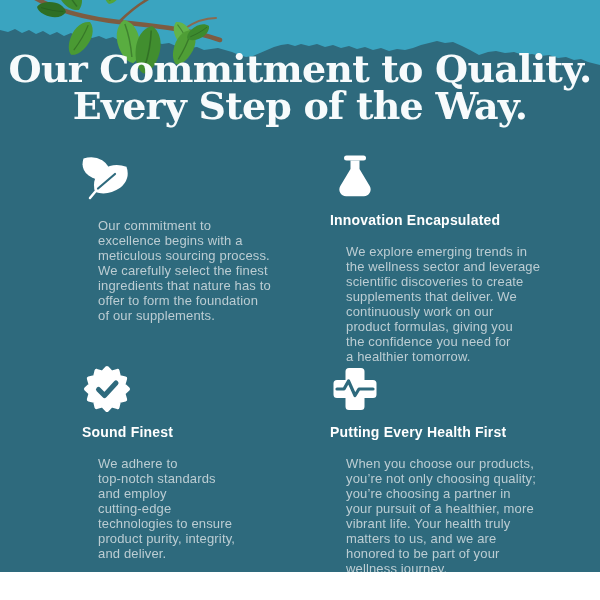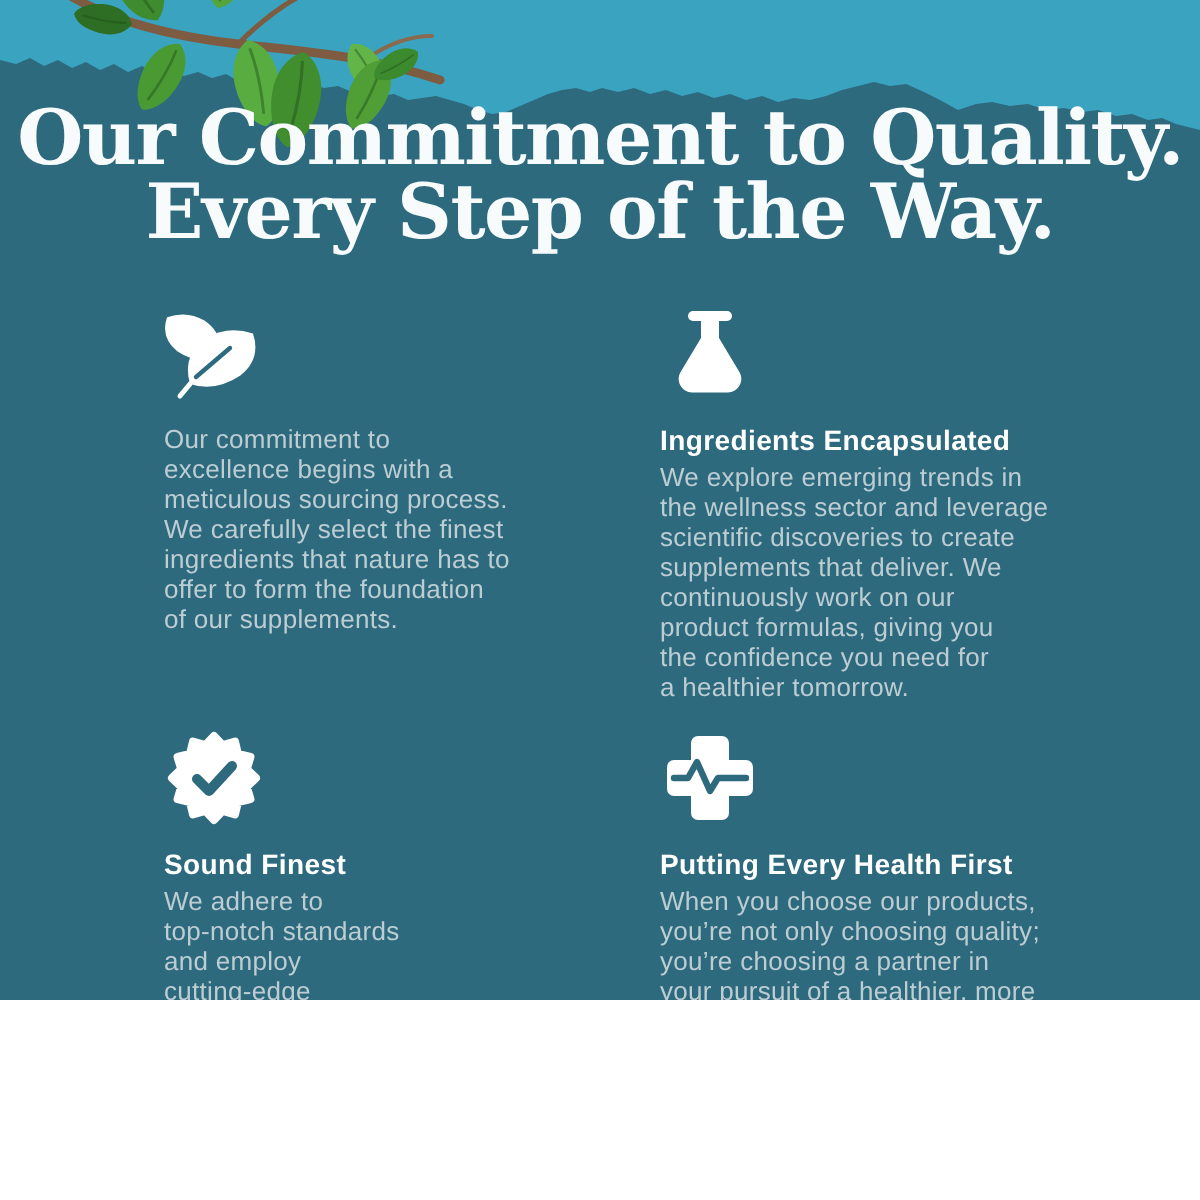--- a/index.html
+++ b/index.html
@@ -1,33 +1,33 @@
 <!DOCTYPE html>
 <html><head>
 <meta charset="utf-8">
 <style>
   html,body{margin:0;padding:0;}
   body{width:600px;height:600px;overflow:hidden;font-family:"Liberation Sans",sans-serif;}
-  .poster{position:relative;width:600px;height:500px;background:#2E6A7D;overflow:hidden;}
+  .poster{position:relative;width:600px;height:572px;background:#2E6A7D;overflow:hidden;}
 
   .top-band{position:absolute;top:0;left:0;width:600px;height:80px;z-index:1;}
   .branch{position:absolute;top:-4px;left:24px;width:202px;height:100px;z-index:2;}
 
   .title{position:absolute;top:50px;left:0;width:600px;text-align:center;z-index:3;
          font-family:"DejaVu Serif",serif;font-weight:bold;color:#F7FBFC;
          font-size:38px;line-height:37px;letter-spacing:-0.8px;}
   .title .line{display:block;}
 
   .grid{position:absolute;top:150px;left:82px;width:496px;z-index:3;
         display:grid;grid-template-columns:248px 248px;grid-template-rows:212px auto;}
   .cell{padding-top:2px;}
   .icon{width:50px;height:50px;margin:0 0 10px 0;}
   .icon svg{display:block;width:50px;height:50px;}
   .cell h3{margin:0 0 3px 0;font-size:14px;font-weight:bold;color:#FFFFFF;letter-spacing:0.2px;}
-  .cell p{margin:0;font-size:13px;line-height:15px;color:#BCCDD3;letter-spacing:0.15px;white-space:pre-line;}
+  .cell p{margin:16px;font-size:13px;line-height:15px;color:#BCCDD3;letter-spacing:0.15px;white-space:pre-line;}
 </style>
 </head>
 <body>
 
 <div class="poster">
 
   <svg class="top-band" viewBox="0 0 600 80" aria-hidden="true">
     <path fill="#3AA4C0" d="M0,0 H600 V65
       L588,62 581,59 574,60 566,57 558,58 549,55 541,56 532,54 523,55 514,52 505,53 496,51 488,52 479,55 470,50
       462,46 453,42 445,43 437,41 429,43 421,45 413,48 405,50 397,49 389,51 381,48 373,50 365,47 357,49 349,46
@@ -83,21 +83,21 @@
 of our supplements.</p>
     </div>
 
     <div class="cell">
       <div class="icon">
         <svg viewBox="0 0 50 50">
           <rect x="14" y="3.5" width="22" height="5" rx="2.5" fill="#FFFFFF"></rect>
           <path fill="#FFFFFF" d="M20.5 8.5 h9 v8.5 l10.2 17 c2.7 4.5 -0.6 10.2 -5.8 10.2 H16.1 c-5.2 0 -8.5 -5.7 -5.8 -10.2 L20.5 17 Z"></path>
         </svg>
       </div>
-      <h3>Ingredients Encapsulated</h3>
+      <h3>Innovation Encapsulated</h3>
       <p>We explore emerging trends in
 the wellness sector and leverage
 scientific discoveries to create
 supplements that deliver. We
 continuously work on our
 product formulas, giving you
 the confidence you need for
 a healthier tomorrow.</p>
     </div>
 

